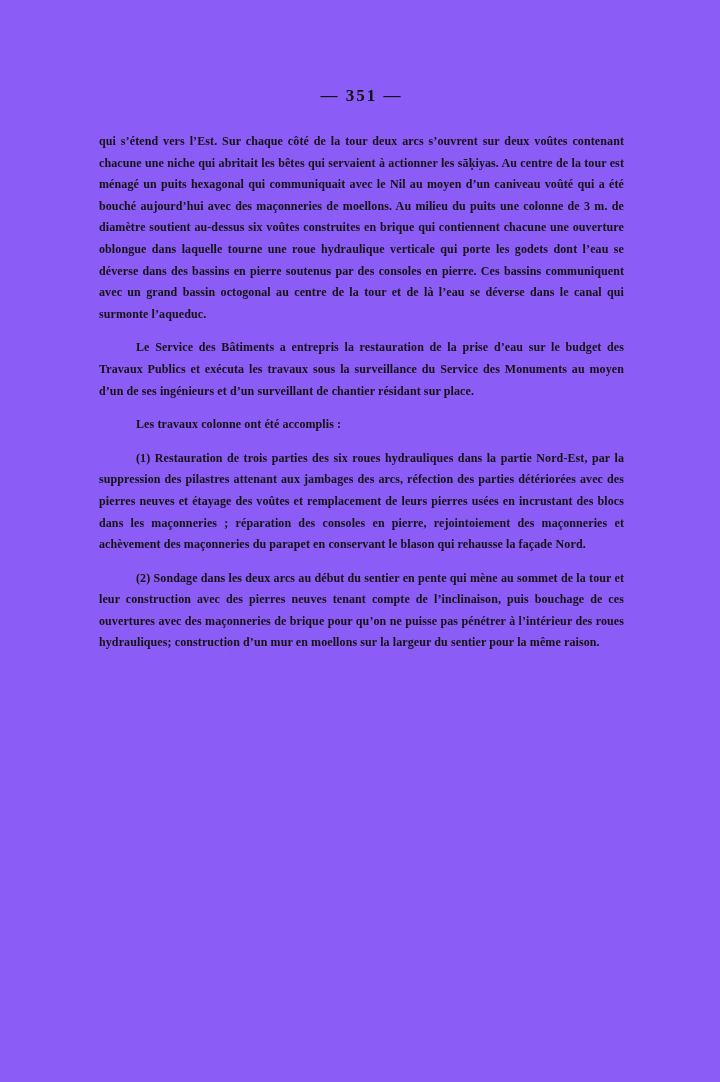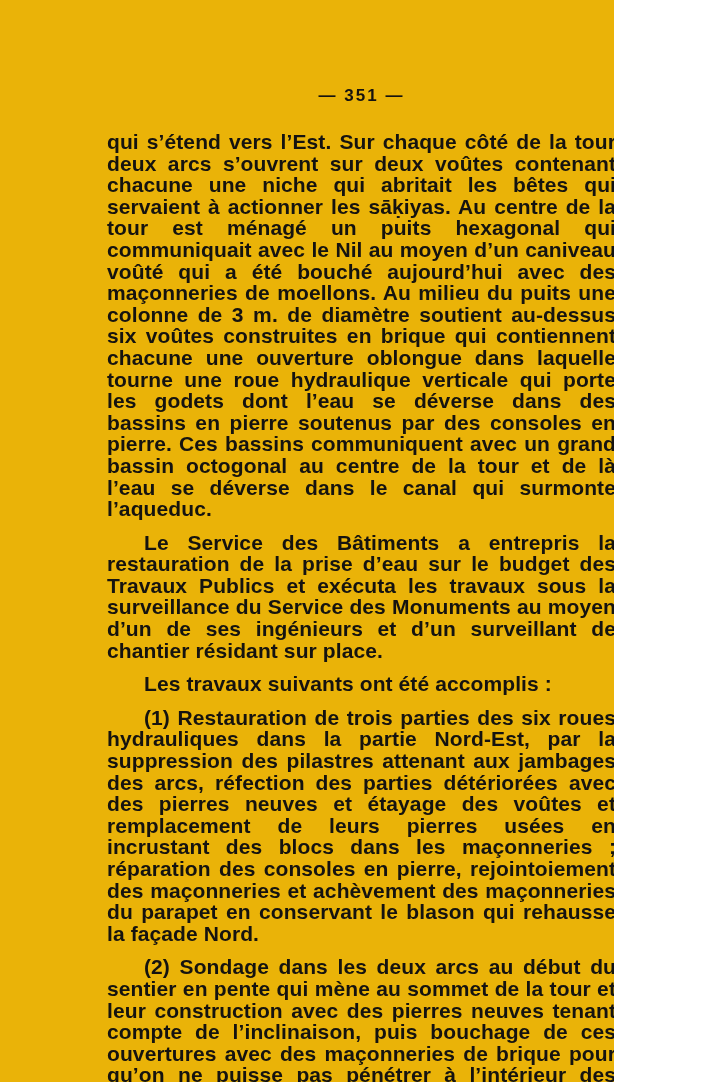--- a/index.html
+++ b/index.html
@@ -2,44 +2,44 @@
 <html><head>
 <meta charset="utf-8">
 <style>
   html, body {
     margin: 0;
     padding: 0;
     background: #ffffff;
   }
   .page {
     position: relative;
-    width: 614px;
+    width: 720px;
     height: 1082px;
-    background: #eab308;
+    background: #8b5cf6;
     overflow: hidden;
     color: #151310;
-    font-family: Liberation Sans, sans-serif;
+    font-family: Liberation Serif, serif;
   }
   .text-block {
     position: absolute;
     left: 95px;
     top: 86px;
     width: 533px;
   }
   .page-number {
     text-align: center;
     font-size: 17px;
     font-weight: 700;
     letter-spacing: 2px;
     margin: 0 0 25px 0;
   }
   .body-text p {
-    margin: 12px;
+    margin: 4px;
     padding: 0;
-    font-size: 21px;
+    font-size: 12px;
     line-height: 21.6px;
     font-weight: 700;
     text-align: justify;
     letter-spacing: 0.1px;
   }
   .body-text p + p {
     margin-top: 12px;
   }
   .body-text p.indent {
     text-indent: 37px;
@@ -47,18 +47,18 @@
 </style>
 </head>
 <body>
 
 <div class="page">
   <div class="text-block">
     <div class="page-number">— 351 —</div>
     <div class="body-text">
       <p>qui s’étend vers l’Est. Sur chaque côté de la tour deux arcs s’ouvrent sur deux voûtes contenant chacune une niche qui abritait les bêtes qui servaient à actionner les sāḳiyas. Au centre de la tour est ménagé un puits hexagonal qui communiquait avec le Nil au moyen d’un caniveau voûté qui a été bouché aujourd’hui avec des maçonneries de moellons. Au milieu du puits une colonne de 3 m. de diamètre soutient au-dessus six voûtes construites en brique qui contiennent chacune une ouverture oblongue dans laquelle tourne une roue hydraulique verticale qui porte les godets dont l’eau se déverse dans des bassins en pierre soutenus par des consoles en pierre. Ces bassins communiquent avec un grand bassin octogonal au centre de la tour et de là l’eau se déverse dans le canal qui surmonte l’aqueduc.</p>
       <p class="indent">Le Service des Bâtiments a entrepris la restauration de la prise d’eau sur le budget des Travaux Publics et exécuta les travaux sous la surveillance du Service des Monuments au moyen d’un de ses ingénieurs et d’un surveillant de chantier résidant sur place.</p>
-      <p class="indent">Les travaux suivants ont été accomplis :</p>
+      <p class="indent">Les travaux colonne ont été accomplis :</p>
       <p class="indent">(1) Restauration de trois parties des six roues hydrauliques dans la partie Nord-Est, par la suppression des pilastres attenant aux jambages des arcs, réfection des parties détériorées avec des pierres neuves et étayage des voûtes et remplacement de leurs pierres usées en incrustant des blocs dans les maçonneries ; réparation des consoles en pierre, rejointoiement des maçonneries et achèvement des maçonneries du parapet en conservant le blason qui rehausse la façade Nord.</p>
       <p class="indent">(2) Sondage dans les deux arcs au début du sentier en pente qui mène au sommet de la tour et leur construction avec des pierres neuves tenant compte de l’inclinaison, puis bouchage de ces ouvertures avec des maçonneries de brique pour qu’on ne puisse pas pénétrer à l’intérieur des roues hydrauliques; construction d’un mur en moellons sur la largeur du sentier pour la même raison.</p>
     </div>
   </div>
 </div>
 
 </body></html>

